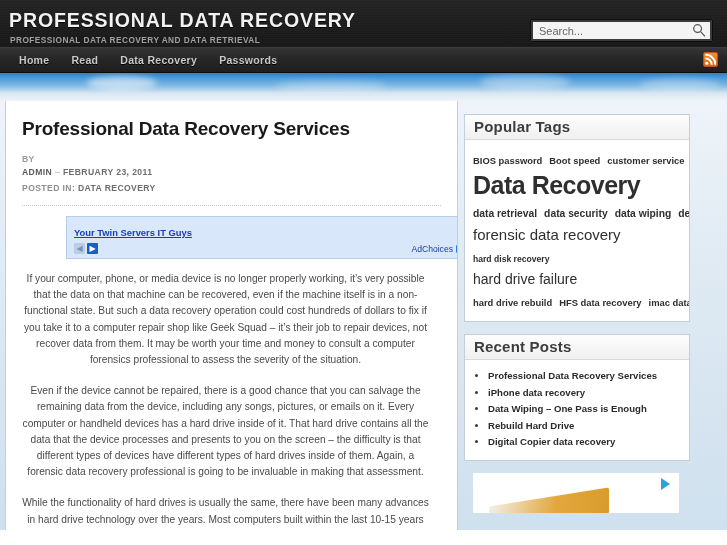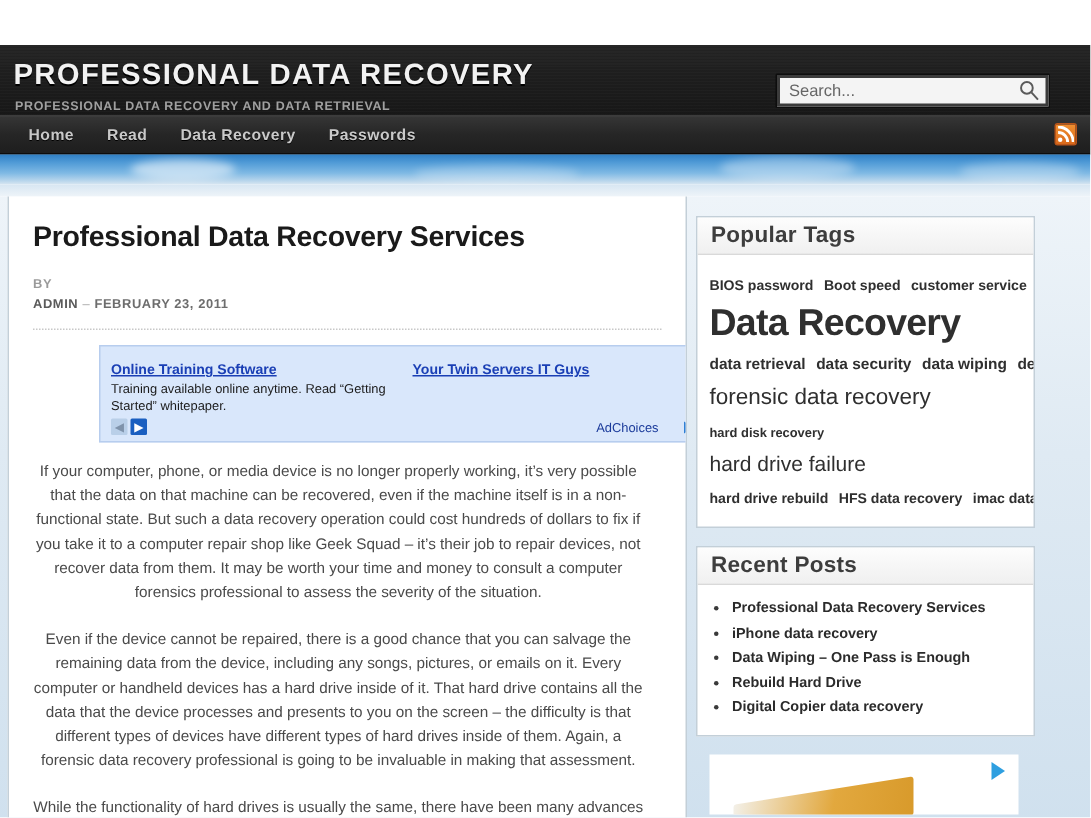--- a/index.html
+++ b/index.html
@@ -17,21 +17,20 @@
     background: #fff;
   }
 
   
   .site-header {
     position: relative;
     height: 47px;
     background: #1c1c1c;
     background-image: linear-gradient(180deg,#232323 0%,#171717 100%);
     overflow: hidden;
-    margin-top: 30px;
   }
   .site-header:before{
     content:"";position:absolute;inset:0;
     background-image:repeating-linear-gradient(0deg, rgba(255,255,255,.018) 0 1px, rgba(0,0,0,0) 1px 2px);
     pointer-events:none;
   }
   .brand { position: absolute; left: 9px; top: 9px; }
   .site-title {
     font-size: 19.5px;
     font-weight: bold;
@@ -44,21 +43,21 @@
   .site-desc {
     font-size: 8.3px;
     font-weight: bold;
     letter-spacing: 0.45px;
     color: #a0a0a0;
     margin: 4px 0 0 1px;
     line-height: 10px;
   }
   .search-wrap {
     position: absolute;
-    right: 27px; top: 19px;
+    right: 14px; top: 19px;
     width: 183px; height: 23px;
   }
   .search-input {
     width: 100%; height: 100%;
     border: 1px solid #0d0d0d;
     outline: 2px solid #3b3b3b;
     outline-offset: -3px;
     background: #f4f4f4;
     border-radius: 1px;
     padding: 0 22px 0 8px;
@@ -214,21 +213,21 @@
     width: 11px; height: 11px;
     display: flex; align-items: center; justify-content: center;
     font-size: 8px; line-height: 1;
     border-radius: 1px;
     cursor: pointer;
   }
   .ad-arrow.prev { background: #b9cfe8; color: #7f93ab; }
   .ad-arrow.next { background: #1a5fc0; color: #fff; }
   .ad-choices {
     font-size: 8.6px; color: #1b3b9b; cursor: pointer;
-    display: flex; align-items: center; gap: 17px;
+    display: flex; align-items: center; gap: 3px;
   }
   .adc-tri { width: 0; height: 0; border-left: 6px solid #2e7fd4; border-top: 4px solid transparent; border-bottom: 4px solid transparent; }
 
   .entry-content p {
     font-size: 10.2px;
     color: #4a4a4a;
     line-height: 16.2px;
     margin: 0 12px 15px 0;
     text-align: center;
   }
@@ -353,30 +352,30 @@
       <div class="main-col">
         <h2 class="entry-title">Professional Data Recovery Services</h2>
 
         <div class="entry-meta">
           <div class="meta-line">BY</div>
           <div class="meta-line">
             <span class="link">ADMIN</span>
             <span class="meta-sep">–</span>
             <span class="v">FEBRUARY 23, 2011</span>
           </div>
+          <div class="meta-line meta-posted">
+            <span class="k">POSTED IN:</span>
+            <span class="v">DATA RECOVERY</span>
+          </div>
         </div>
 
         <hr class="dotted-rule">
 
         <div class="ad-block">
           <div class="ad-cols">
-            <div class="ad-col">
-              <span class="ad-title">Online Training Software</span>
-              <div class="ad-desc">Training available online anytime. Read “Getting Started” whitepaper.</div>
-            </div>
             <div class="ad-col">
               <span class="ad-title">Your Twin Servers IT Guys</span>
             </div>
           </div>
           <div class="ad-footer">
             <div class="ad-arrows">
               <span class="ad-arrow prev">◀</span>
               <span class="ad-arrow next">▶</span>
             </div>
             <span class="ad-choices">

